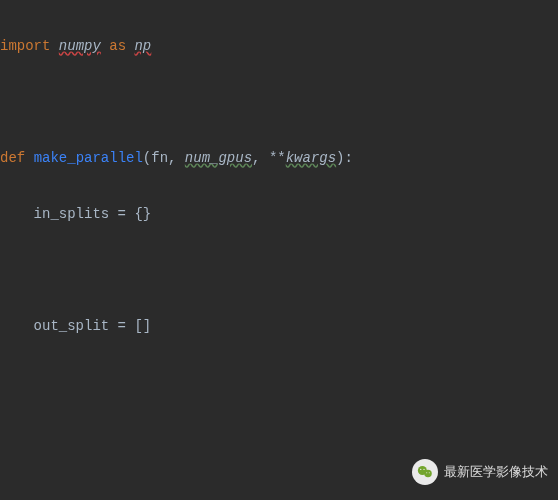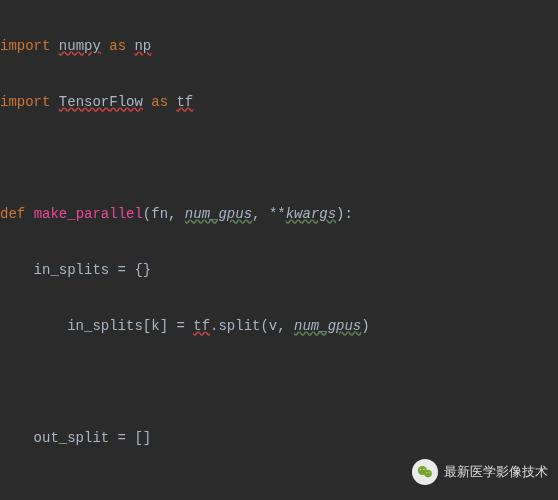--- a/index.html
+++ b/index.html
@@ -7,25 +7,26 @@
   body {
     background: #2b2b2b;
     font-family: "NSimSun", "SimSun", "Courier New", monospace;
     font-size: 14px;
     line-height: 28px;
     color: #a9b7c6;
     position: relative;
   }
   .code { padding: 4px 0 0 0; white-space: pre; }
   .kw { color: #cc7832; text-align: right; }
-  .fn { color: #ec4899; }
+  .fn { color: #3b82f6; }
   .err {
     text-decoration-line: underline;
     text-decoration-style: wavy;
     text-decoration-color: #cc4444;
+    font-style: italic;
   }
   .typo {
     text-decoration-line: underline;
     text-decoration-style: wavy;
     text-decoration-color: #5e8759;
     font-style: italic;
   }
   .ln { display: block; height: 28px; }
 
   .watermark {
@@ -46,25 +47,23 @@
     background: #ffffff;
     display: flex; align-items: center; justify-content: center;
   }
   .wm-icon svg { width: 18px; height: 18px; }
 </style>
 </head>
 <body>
 
 <div class="code">
 <span class="ln"><span class="kw">import</span><span> </span><span class="err">numpy</span><span> </span><span class="kw">as</span><span> </span><span class="err">np</span></span>
-<span class="ln"><span class="kw">import</span><span> </span><span class="err">TensorFlow</span><span> </span><span class="kw">as</span><span> </span><span class="err">tf</span></span>
 <span class="ln"></span>
 <span class="ln"><span class="kw">def</span><span> </span><span class="fn">make_parallel</span><span>(fn, </span><span class="typo">num_gpus</span><span>, **</span><span class="typo">kwargs</span><span>):</span></span>
 <span class="ln"><span>    in_splits = {}</span></span>
-<span class="ln"><span>        in_splits[k] = </span><span class="err">tf</span><span>.split(v, </span><span class="typo">num_gpus</span><span>)</span></span>
 <span class="ln"></span>
 <span class="ln"><span>    out_split = []</span></span>
 
 
 
 
 
 
 
 

